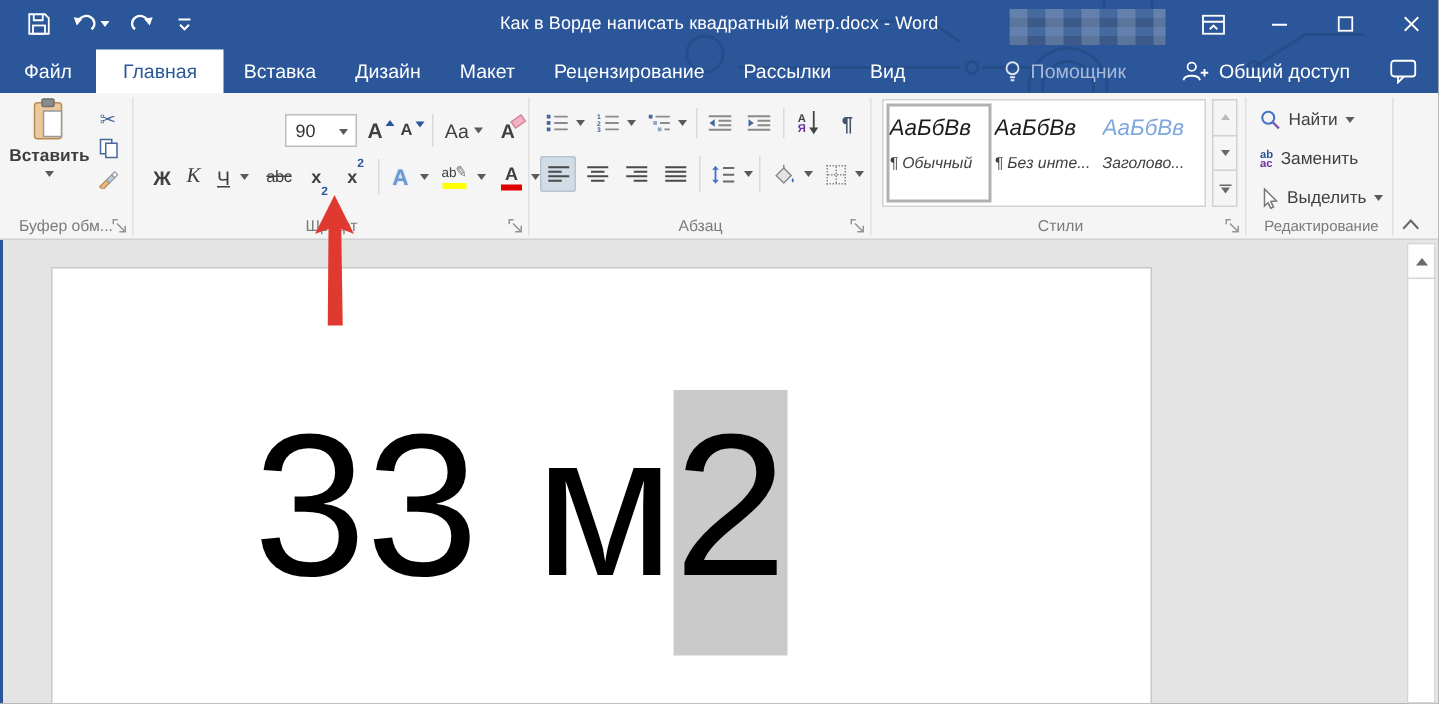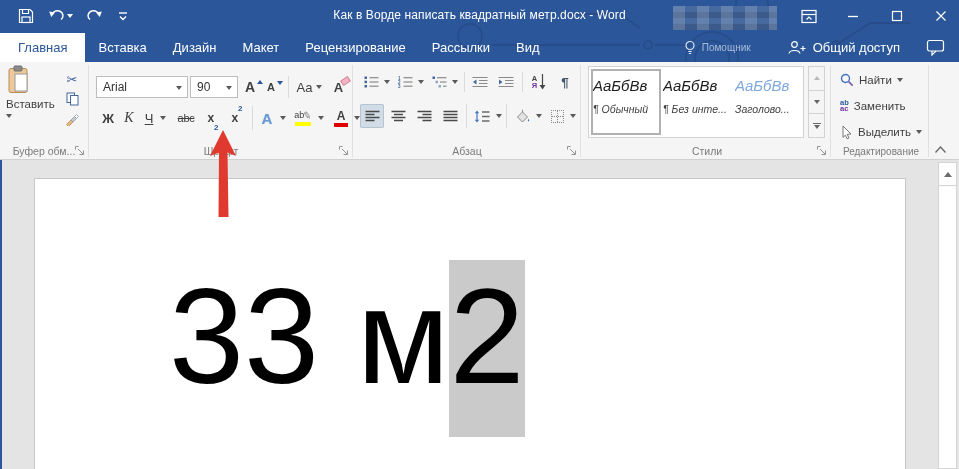--- a/index.html
+++ b/index.html
@@ -24,37 +24,37 @@
     background-size:24px 12px, 12px 12px; }
   .winbtns { position:absolute; right:8px; top:4px; display:flex; gap:24px; align-items:center; height:24px; }
   .winbtns .ic { display:flex; align-items:center; justify-content:center; width:20px; height:20px; }
   
   .tabrow { position:absolute; left:0; top:33px; width:959px; height:29px; display:flex; align-items:stretch; }
   .tab { color:#fff; font-size:13px; display:flex; align-items:center; padding:0 13px; cursor:default; }
   .tab.file { padding:0 16px; }
   .tab.active { background:#fff; color:#2b579a; padding:0 18px; }
   .tabrow-right { position:absolute; right:0; top:33px; height:29px; display:flex; align-items:center; }
   .assistant { display:flex; align-items:center; gap:6px; margin-right:36px; }
-  .assistant span { color:#a7bbd8; font-size:10px; }
+  .assistant span { color:#a7bbd8; font-size:13px; }
   .share { display:flex; align-items:flex-end; gap:7px; margin-right:26px; }
   .share span { color:#fff; font-size:13px; }
   .comment-ic { margin-right:14px; display:flex; }
   
   .ribbon { position:absolute; left:0; top:62px; width:959px; height:98px; background:#f5f5f5; border-bottom:1px solid #d0d0d0; }
   .group { position:absolute; top:0; height:98px; }
   .gdiv { position:absolute; top:3px; height:92px; width:1px; background:#e0e0e0; }
   .glabel { position:absolute; left:0; right:0; bottom:3px; text-align:center; font-size:10.5px; color:#7b7b7b; white-space:nowrap; }
   .launcher { position:absolute; right:3px; bottom:4px; width:11px; height:11px; opacity:.8; }
   .btn { position:absolute; display:flex; align-items:center; justify-content:center; color:#3f3f3f; border-radius:2px; }
   .dd { width:0; height:0; border-left:3.5px solid transparent; border-right:3.5px solid transparent; border-top:4px solid #5a5a5a; }
   .sep { position:absolute; width:1px; background:#dadada; }
   .combo { position:absolute; height:22px; background:#fff; border:1px solid #bdbdbd; display:flex; align-items:center; font-size:12px; color:#333; padding-left:6px; }
   .combo .dd { position:absolute; right:5px; top:9px; }
   
-  .paste-big { position:absolute; left:6px; top:3px; width:54px; height:76px; display:flex; flex-direction:column; align-items:flex-start; border-radius:2px; }
+  .paste-big { position:absolute; left:6px; top:3px; width:54px; height:76px; display:flex; flex-direction:column; align-items:center; border-radius:2px;font-weight:bold; }
   .paste-big .lbl { font-size:11.5px; color:#3f3f3f; margin-top:3px; }
   .paste-big .dd { margin-top:4px; }
   
   .tx-bold { font-weight:bold; font-size:13px; }
   .tx-italic { font-style:italic; font-family:"Liberation Serif", serif; font-size:14px; }
   .tx-underline { font-size:13px; text-decoration:underline; }
   .tx-strike { font-size:11px; text-decoration:line-through; letter-spacing:-.3px; }
   .script-base { font-size:12px; font-weight:bold; color:#3f3f3f; }
   .script-sm { font-size:8px; font-weight:bold; color:#2b579a; }
   .sub .script-sm { align-self:flex-end; margin-bottom:-2px; }
@@ -97,21 +97,21 @@
   .more-g i { display:block; width:8px; height:0; border-top:1.5px solid #666; }
   
   .edit-row { position:absolute; left:6px; display:flex; align-items:center; gap:5px; height:20px; }
   .edit-row .lbl { font-size:11.5px; color:#3f3f3f; }
   .replace-ic { display:flex; flex-direction:column; line-height:6.5px; font-size:7.5px; font-weight:bold; }
   .replace-ic .r1 { color:#2b579a; } .replace-ic .r2 { color:#7030a0; }
   .collapse { position:absolute; left:932px; top:80px; width:16px; height:14px; display:flex; align-items:center; justify-content:center; }
   
   .docarea { position:absolute; left:0; top:160px; width:959px; height:309px; background:#e4e4e4; }
   .blue-strip { position:absolute; left:0; top:0; width:2px; height:309px; background:#2b579a; }
-  .page { position:absolute; left:34px; top:18px; width:872px; height:291px; background:#fff; border:1px solid #c8c8c8; border-bottom:none; }
+  .page { position:absolute; left:34px; top:18px; width:734px; height:291px; background:#fff; border:1px solid #c8c8c8; border-bottom:none; }
   .doc-text { position:absolute; left:134px; top:80px; font-size:135px; line-height:1.15; color:#000; white-space:pre; font-family:"Liberation Sans", sans-serif; }
   .doc-sel { background:#cacaca; padding:1px 0 25px; }
   .vscroll { position:absolute; left:938px; top:2px; width:19px; height:307px; background:#fafafa; border:1px solid #d5d5d5; }
   .vs-btn { height:23px; border-bottom:1px solid #d5d5d5; background:#fdfdfd; display:flex; align-items:center; justify-content:center; }
   .vs-tri { width:0; height:0; border-left:4px solid transparent; border-right:4px solid transparent; border-bottom:5px solid #6b6b6b; }
   .vs-thumb { position:absolute; left:0; right:0; top:24px; bottom:0; background:#ffffff; }
   .red-arrow { position:absolute; left:209px; top:130px; z-index:30; }
   svg { display:block; }
 </style>
 </head>
@@ -186,20 +186,21 @@
       </span>
       <span class="ic">
         <svg width="14" height="14" viewBox="0 0 14 14" stroke="#fff" stroke-width="1.2">
             <path d="M2.5 2.5 L11.5 11.5 M11.5 2.5 L2.5 11.5"></path>
           </svg>
       </span>
     </div>
   </div>
 
   <div class="tabrow">
+    <span class="tab file">Файл</span>
     <span class="tab active">Главная</span>
     <span class="tab">Вставка</span>
     <span class="tab">Дизайн</span>
     <span class="tab">Макет</span>
     <span class="tab">Рецензирование</span>
     <span class="tab">Рассылки</span>
     <span class="tab">Вид</span>
   </div>
   <div class="tabrow-right">
     <span class="assistant">
@@ -262,24 +263,20 @@
       <span class="launcher">
         <svg width="11" height="11" viewBox="0 0 11 11" fill="none" stroke="#7b7b7b">
           <path d="M1.5 4.5 v-3 h3"></path>
             <path d="M4 4 l5 5"></path>
             <path d="M9.5 5.5 v4 h-4"></path>
         </svg>
       </span>
     </div>
 
     <div class="group" style="left:90px;width:262px">
-      <div class="combo" style="left:6px;top:14px;width:92px">
-        <span>Arial</span>
-        <span class="dd"></span>
-      </div>
       <div class="combo" style="left:100px;top:14px;width:48px">
         <span>90</span>
         <span class="dd"></span>
       </div>
       <div class="btn" style="left:152px;top:14px;width:22px;height:22px">
         <span class="grow-a">А</span>
           <span class="tri-up-b" style="position:relative;right:-2px;top:-5px"></span>
       </div>
       <div class="btn" style="left:174px;top:14px;width:20px;height:22px">
         <span class="shrink-a">А</span>

